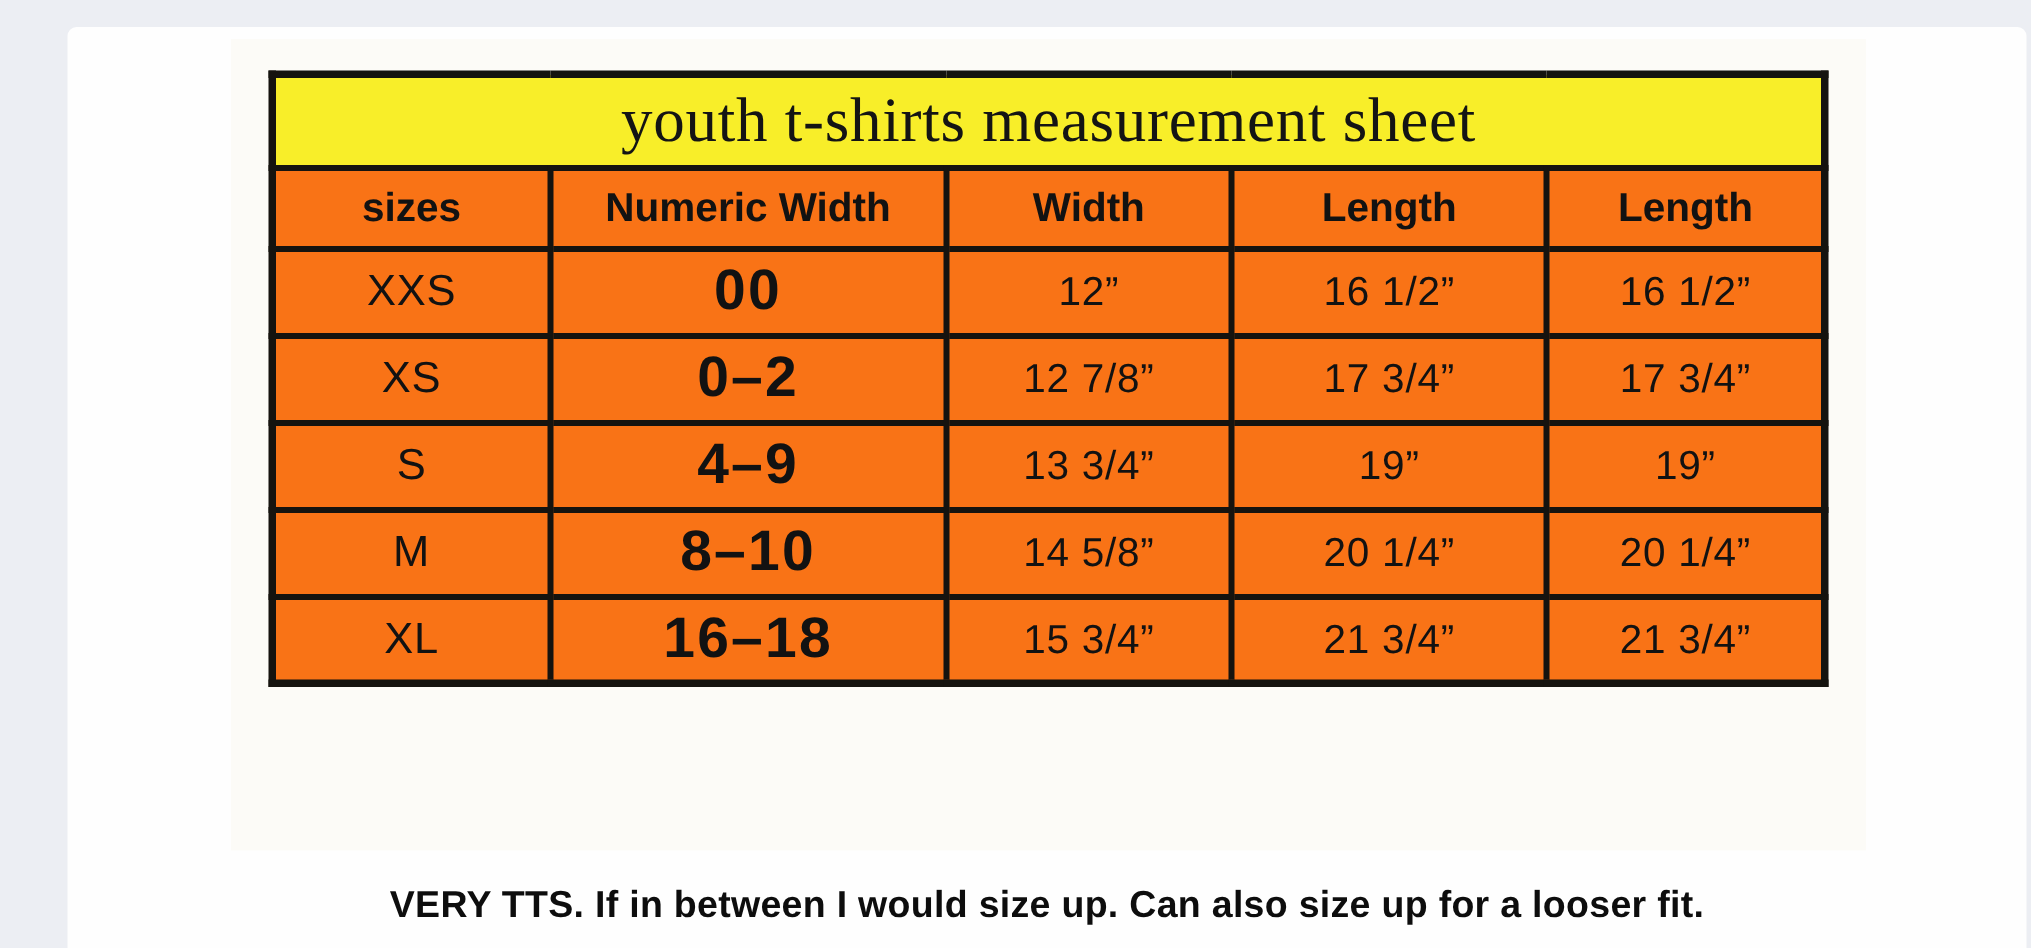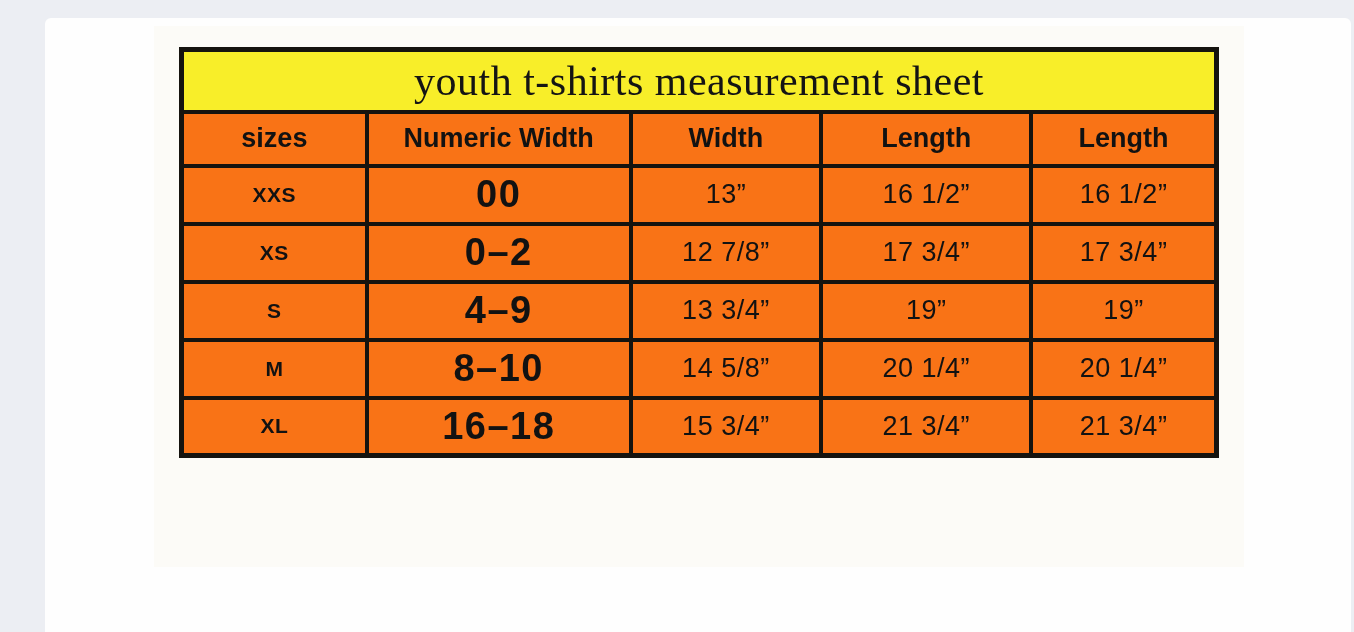--- a/index.html
+++ b/index.html
@@ -47,22 +47,22 @@
     letter-spacing: 0.5px;
     color: #141414;
   }
   tr.header-row th {
     height: 54px;
     font-size: 27px;
     font-weight: 700;
   }
   tr.data-row td { height: 58px; }
   td.size-cell {
-    font-size: 21px;
-    font-weight: 700;
+    font-size: 29px;
+    font-weight: 400;
     letter-spacing: 0.5px;
   }
   td.numeric-cell {
     font-size: 38px;
     font-weight: 700;
     letter-spacing: 1.5px;
   }
   td.measure-cell {
     font-size: 27px;
     font-weight: 400;
@@ -99,21 +99,21 @@
         <tr class="header-row">
           <th>sizes</th>
           <th>Numeric Width</th>
           <th>Width</th>
           <th>Length</th>
           <th>Length</th>
         </tr>
         <tr class="data-row">
           <td class="size-cell">XXS</td>
           <td class="numeric-cell">00</td>
-          <td class="measure-cell">13”</td>
+          <td class="measure-cell">12”</td>
           <td class="measure-cell">16 1/2”</td>
           <td class="measure-cell">16 1/2”</td>
         </tr>
         <tr class="data-row">
           <td class="size-cell">XS</td>
           <td class="numeric-cell">0–2</td>
           <td class="measure-cell">12 7/8”</td>
           <td class="measure-cell">17 3/4”</td>
           <td class="measure-cell">17 3/4”</td>
         </tr>
@@ -134,13 +134,14 @@
         <tr class="data-row">
           <td class="size-cell">XL</td>
           <td class="numeric-cell">16–18</td>
           <td class="measure-cell">15 3/4”</td>
           <td class="measure-cell">21 3/4”</td>
           <td class="measure-cell">21 3/4”</td>
         </tr>
       </tbody>
     </table>
   </div>
+  <div class="caption">VERY TTS. If in between I would size up. Can also size up for a looser fit.</div>
 </div>
 
 </body></html>

